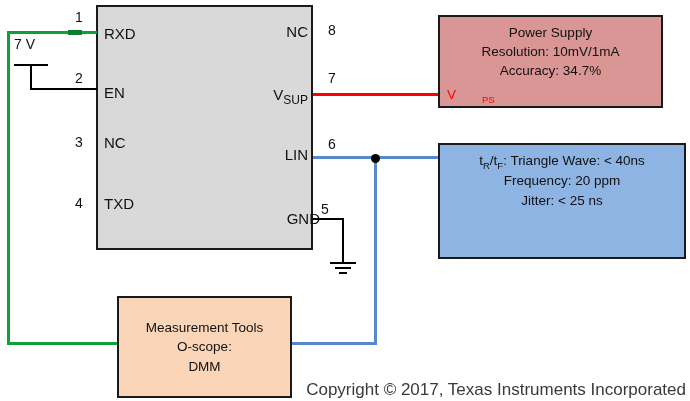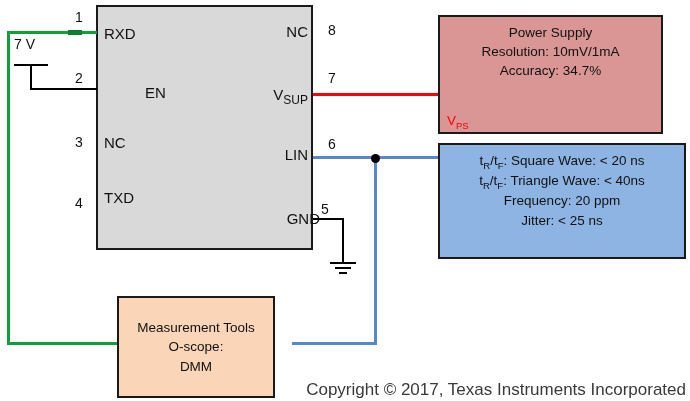--- a/index.html
+++ b/index.html
@@ -17,43 +17,43 @@
   .pin-label sub{font-size:12px;line-height:0;}
   .pin-num{position:absolute;font-size:14px;line-height:16px;width:16px;text-align:center;}
   
   .ibox{
     position:absolute;border:2px solid #1a1a1a;box-sizing:border-box;
     display:flex;flex-direction:column;align-items:center;justify-content:flex-start;
     text-align:center;font-size:13.5px;
   }
   .ibox .bline{white-space:nowrap;}
   .ibox sub{font-size:9.5px;line-height:0;}
-  #power-supply-box{left:438px;top:15px;width:225px;height:119px;background:var(--power-supply-fill);padding-top:6px;line-height:19px;}
+  #power-supply-box{left:438px;top:15px;width:225px;height:93px;background:var(--power-supply-fill);padding-top:6px;line-height:19px;}
   #pulse-generator-box{left:438px;top:143px;width:248px;height:116px;background:var(--pulse-generator-fill);padding-top:6px;line-height:20px;}
-  #measurement-tools-box{left:117px;top:296px;width:158px;height:102px;background:var(--measurement-tools-fill);justify-content:center;line-height:19.5px;}
+  #measurement-tools-box{left:117px;top:296px;width:175px;height:102px;background:var(--measurement-tools-fill);justify-content:center;line-height:19.5px;}
   #vps-label{position:absolute;left:7px;bottom:2px;color:var(--vps-color);font-size:13.5px;}
-  #vps-label sub{font-size:9.5px;line-height:0;}
+  #vps-label sub{font-size:9.5px;line-height:0;margin-left:26px;}
   
   #supply-5v-label{position:absolute;left:14px;top:36px;font-size:14px;}
   #copyright{position:absolute;right:4px;top:380px;font-size:17px;color:#3a3a3a;white-space:nowrap;}
   
   #junction-dot{position:absolute;left:371px;top:154px;width:9px;height:9px;border-radius:50%;background:#000;}
   .gnd-bar{position:absolute;background:#000;height:2px;}
 </style>
 </head>
 <body>
 
 <div id="canvas">
 
   <div id="chip"></div>
 
   <div class="pin-label" style="left:104px;top:25px;">RXD</div>
-  <div class="pin-label" style="left:104px;top:84px;margin-left:41px;">EN</div>
+  <div class="pin-label" style="left:104px;top:84px;">EN</div>
   <div class="pin-label" style="left:104px;top:134px;">NC</div>
-  <div class="pin-label" style="left:104px;top:189px;">TXD</div>
+  <div class="pin-label" style="left:104px;top:195px;">TXD</div>
 
   <div class="pin-label" style="right:382px;top:23px;">NC</div>
   <div class="pin-label" style="right:382px;top:86px;">V<sub>SUP</sub></div>
   <div class="pin-label" style="right:382px;top:146px;">LIN</div>
   <div class="pin-label" style="right:370px;top:210px;">GND</div>
 
   <div class="pin-num" style="left:71px;top:9px;">1</div>
   <div class="pin-num" style="left:71px;top:70px;">2</div>
   <div class="pin-num" style="left:71px;top:134px;">3</div>
   <div class="pin-num" style="left:71px;top:195px;">4</div>
@@ -88,21 +88,20 @@
   </div>
 
   <div class="ibox" id="power-supply-box">
     <div class="bline">Power Supply</div>
     <div class="bline">Resolution: 10mV/1mA</div>
     <div class="bline">Accuracy: 34.7%</div>
     <div id="vps-label">V<sub>PS</sub></div>
   </div>
 
   <div class="ibox" id="pulse-generator-box">
-    <div class="bline">t<sub>R</sub>/t<sub>F</sub>: Square Wave: &lt; 20 ns</div>
     <div class="bline">t<sub>R</sub>/t<sub>F</sub>: Triangle Wave: &lt; 40ns</div>
     <div class="bline">Frequency: 20 ppm</div>
     <div class="bline">Jitter: &lt; 25 ns</div>
   </div>
 
   <div class="ibox" id="measurement-tools-box">
     <div class="bline">Measurement Tools</div>
     <div class="bline">O-scope:</div>
     <div class="bline">DMM</div>
   </div>

